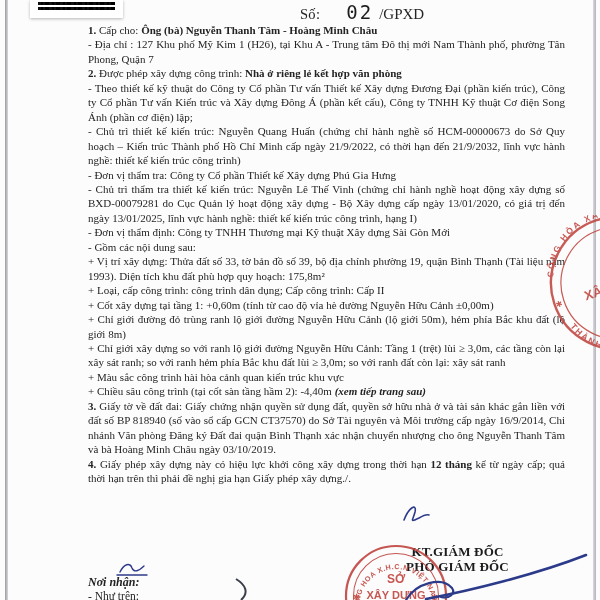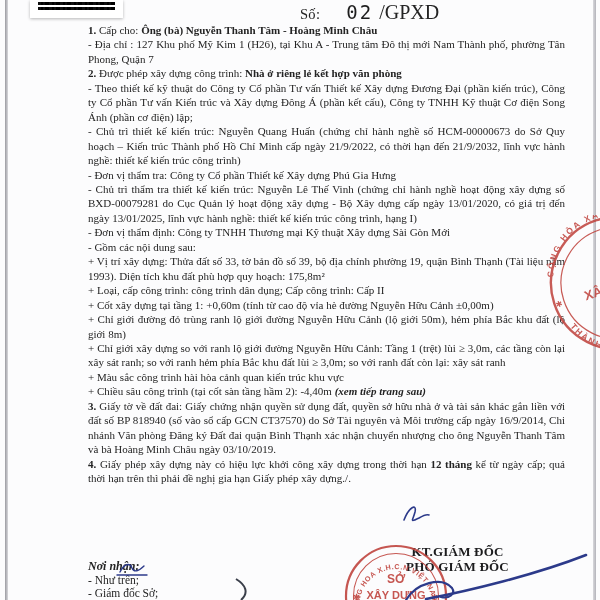--- a/index.html
+++ b/index.html
@@ -32,40 +32,40 @@
   .doc-number{
     position:absolute;left:253px;top:1px;white-space:nowrap;
     font-size:14.5px;
   }
   .doc-number .num-label{letter-spacing:.3px;margin-left:47px;}
   .doc-number .num-value{
     font-family:"DejaVu Sans Mono",monospace;
     font-size:19px;letter-spacing:2px;margin:8px 6px 0 26px;
     color:#1d1d1d;
   }
-  .doc-number .num-suffix{font-size:20px;}
+  .doc-number .num-suffix{font-size:15px;}
   .doc-body{
     position:absolute;left:88px;top:23px;width:477px;
     font-size:11px;line-height:14.45px;
     text-align:justify;
   }
   .doc-body p{margin:0;}
   .seg-b{font-weight:700;}
   .seg-i{font-style:italic;}
   .sig-title{
     position:absolute;left:370px;top:545px;width:175px;
     text-align:center;font-weight:700;font-size:13px;line-height:14px;
     color:#1c1c1e;letter-spacing:.2px;white-space:nowrap;
   }
   .sig-title div{margin-bottom:1px;}
   .recipients{
     position:absolute;left:88px;top:560px;width:170px;
     font-size:11.5px;line-height:13.5px;
   }
-  .recipients .rec-label{font-weight:700;font-style:italic;font-size:12px;}
+  .recipients .rec-label{font-weight:700;font-style:italic;font-size:12px;margin-top:16px;}
   .stamp-svg{position:absolute;pointer-events:none;}
   .ink-svg{position:absolute;left:0;top:0;pointer-events:none;}
   .stamp-text{font-family:"Liberation Sans","DejaVu Sans",sans-serif;font-weight:700;}
 </style>
 </head>
 <body>
 
 <div class="page-edge-left"></div>
 <div class="page-edge-right"></div>
 

